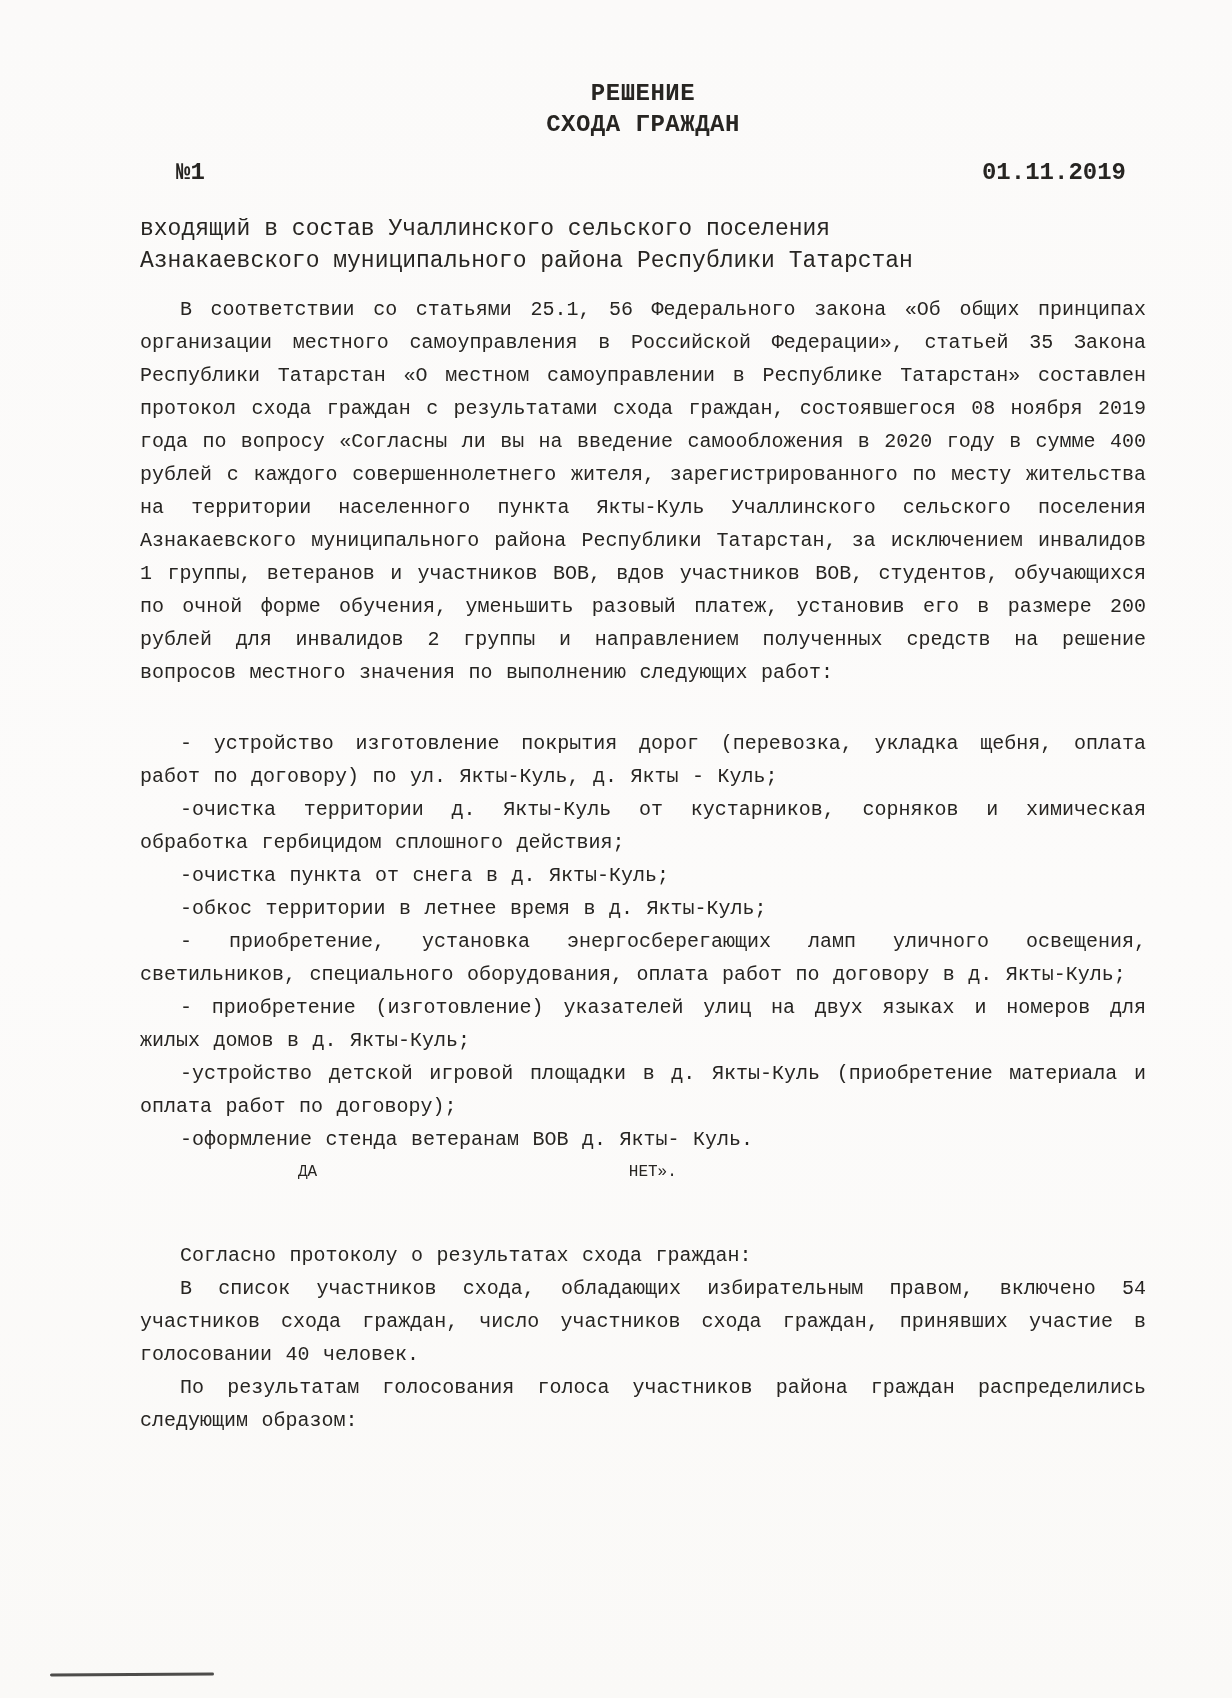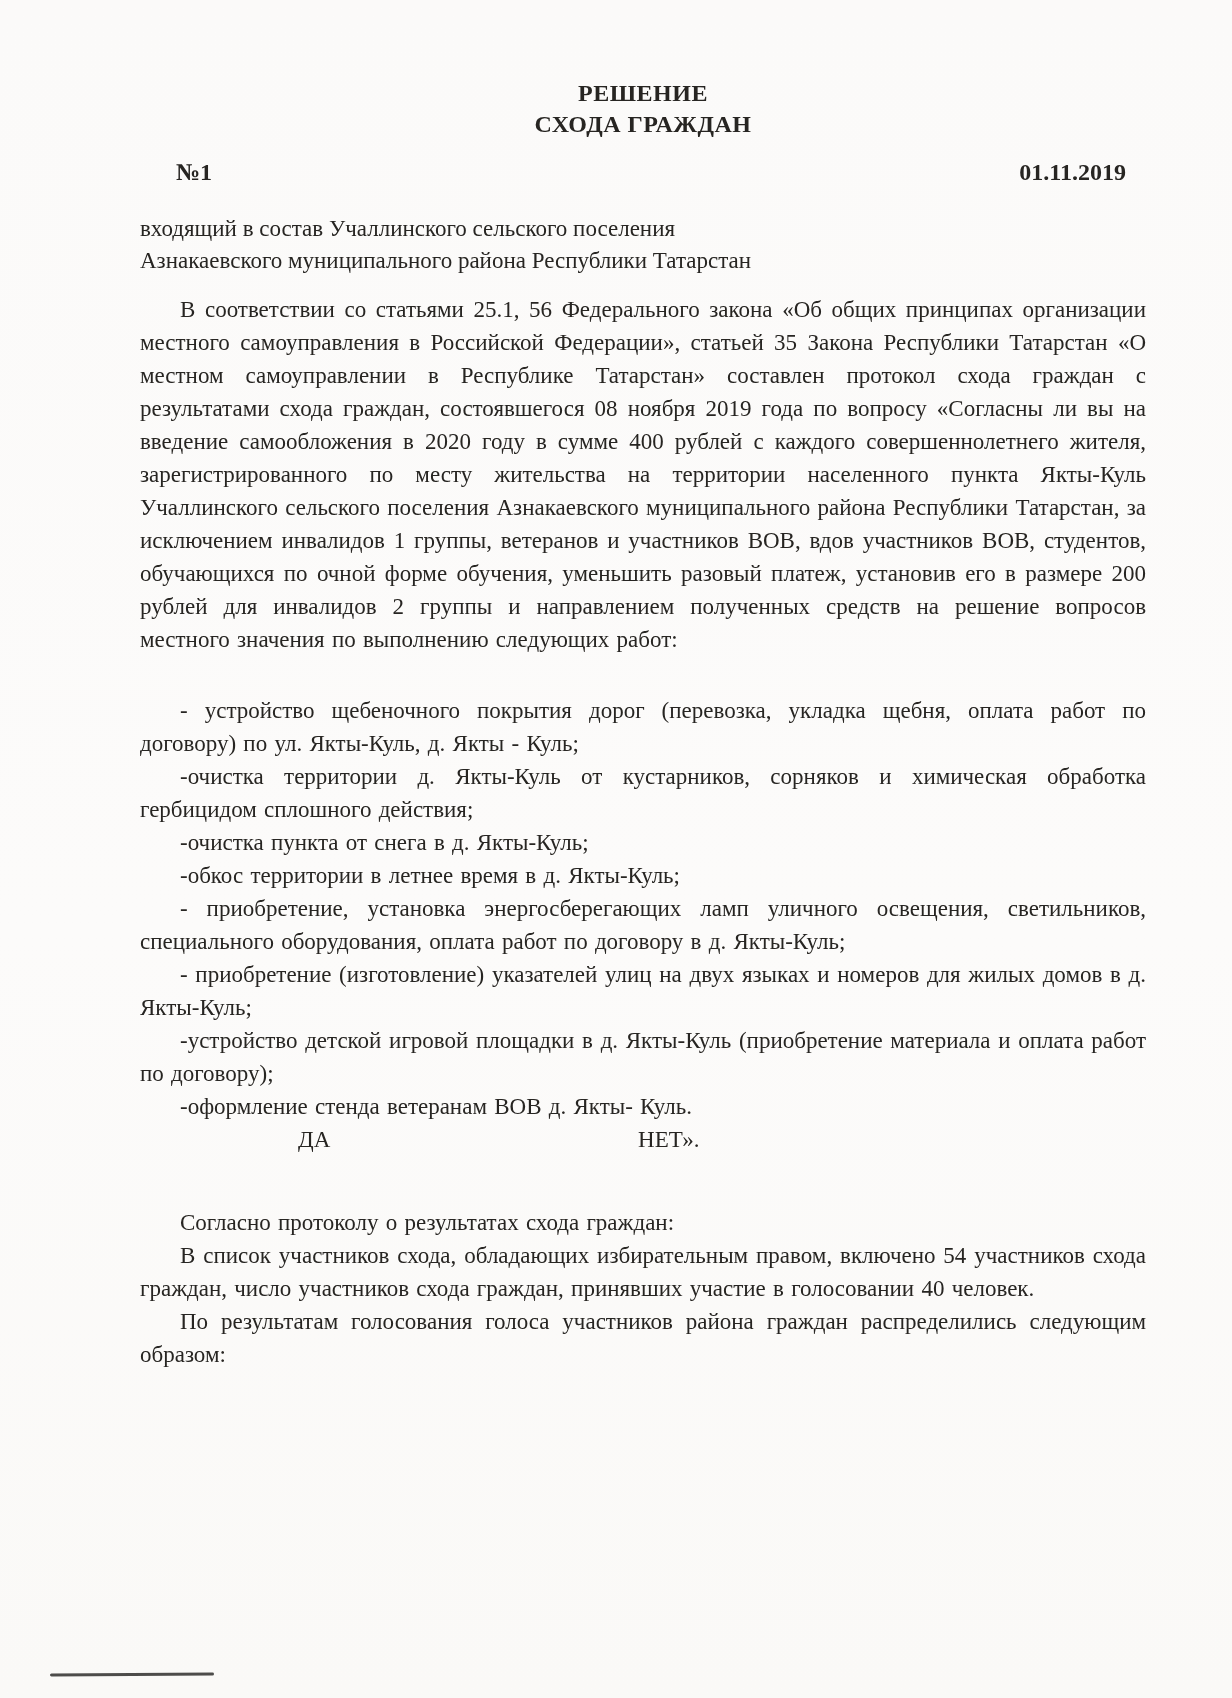--- a/index.html
+++ b/index.html
@@ -15,20 +15,21 @@
     background: linear-gradient(180deg, #fbfaf9 0%, #fcfbfa 55%, #faf9f7 100%);
     color: #272522;
     font-family: "Liberation Serif", "DejaVu Serif", serif;
     overflow: hidden;
   }
   .content {
     position: absolute;
     left: 140px;
     top: 0;
     width: 1006px;
+    font-family: Liberation Mono, monospace;
   }
   .doc-title {
     padding-top: 78px;
     text-align: center;
     font-weight: bold;
     font-size: 24px;
     line-height: 31px;
     letter-spacing: 0.5px;
   }
   .meta-row {
@@ -42,30 +43,30 @@
   }
   .meta-row .doc-number { margin-left: 36px; }
   .meta-row .doc-date { margin-right: 20px; }
   .subject {
     margin-top: 24px;
     font-size: 23px;
     line-height: 32px;
   }
   .para {
     margin: 0;
-    font-size: 23px;
+    font-size: 20px;
     line-height: 33px;
     text-align: justify;
     text-indent: 40px;
     word-spacing: 1.5px;
   }
   .intro { margin-top: 16px; }
   .work-list { margin-top: 38px; }
   .vote-row {
-    font-size: 23px;
+    font-size: 16px;
     line-height: 33px;
     white-space: nowrap;
   }
   .vote-row .vote-yes { margin-left: 158px; }
   .vote-row .vote-no { margin-left: 302px; }
   .results { margin-top: 50px; }
   .scan-line {
     position: absolute;
     left: 50px;
     top: 1673px;
@@ -93,21 +94,21 @@
     </div>
 
     <div class="subject">
       <div>входящий в состав Учаллинского сельского поселения</div>
       <div>Азнакаевского муниципального района Республики Татарстан</div>
     </div>
 
     <p class="para intro">В соответствии со статьями 25.1, 56 Федерального закона «Об общих принципах организации местного самоуправления в Российской Федерации», статьей 35 Закона Республики Татарстан «О местном самоуправлении в Республике Татарстан» составлен протокол схода граждан с результатами схода граждан, состоявшегося 08 ноября 2019 года по вопросу «Согласны ли вы на введение самообложения в 2020 году в сумме 400 рублей  с каждого совершеннолетнего жителя, зарегистрированного по месту жительства на территории  населенного пункта Якты-Куль Учаллинского сельского поселения Азнакаевского муниципального района Республики Татарстан, за исключением инвалидов 1 группы, ветеранов и участников ВОВ, вдов участников ВОВ, студентов, обучающихся по очной форме обучения, уменьшить разовый платеж, установив его в размере 200 рублей для инвалидов 2 группы и направлением полученных средств на решение вопросов местного значения по выполнению следующих работ:</p>
 
     <div class="work-list">
-      <p class="para">- устройство щебеночного покрытия дорог (перевозка, укладка щебня, оплата работ по договору) по ул. Якты-Куль, д. Якты - Куль;</p>
+      <p class="para">- устройство изготовление покрытия дорог (перевозка, укладка щебня, оплата работ по договору) по ул. Якты-Куль, д. Якты - Куль;</p>
       <p class="para">-очистка территории д. Якты-Куль от кустарников, сорняков и химическая обработка гербицидом сплошного действия;</p>
       <p class="para">-очистка пункта от снега в д. Якты-Куль;</p>
       <p class="para">-обкос территории в летнее время в д. Якты-Куль;</p>
       <p class="para">- приобретение, установка энергосберегающих ламп уличного освещения, светильников, специального оборудования, оплата работ по договору в д. Якты-Куль;</p>
       <p class="para">- приобретение (изготовление) указателей улиц на двух языках  и номеров для жилых домов в д. Якты-Куль;</p>
       <p class="para">-устройство детской игровой площадки в д. Якты-Куль (приобретение материала и оплата работ  по договору);</p>
       <p class="para">-оформление стенда ветеранам ВОВ д. Якты- Куль.</p>
     </div>
 
     <div class="vote-row">

